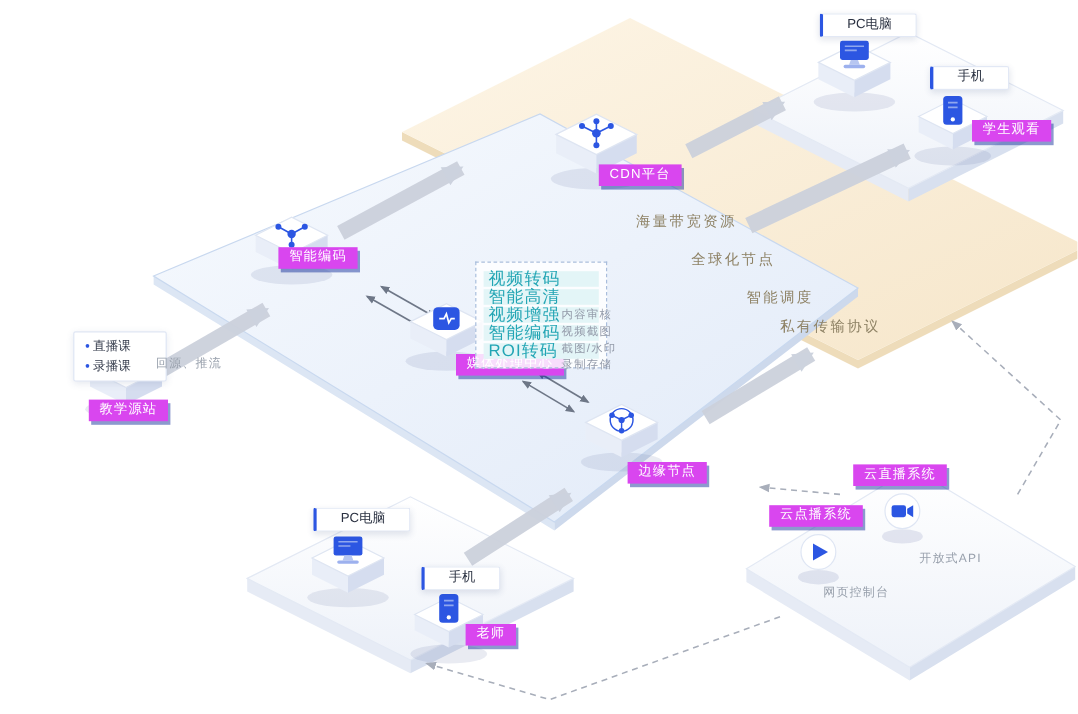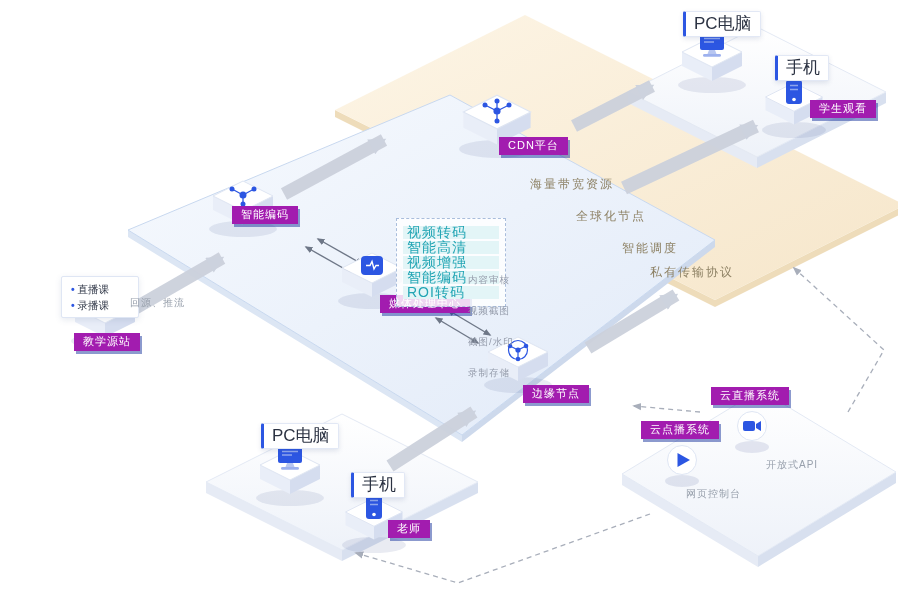--- a/index.html
+++ b/index.html
@@ -5,34 +5,34 @@
   html,body{margin:0;padding:0;background:#fff;}
   .stage{position:relative;width:898px;height:595px;overflow:hidden;background:#fff;
          font-family:"Liberation Sans",sans-serif;}
   svg.scene{position:absolute;left:0;top:0;}
   .lbl{position:absolute;white-space:nowrap;transform-origin:0 0;}
   
   .desc{transform:matrix(0.894,0.447,0,1);}
   .asc{transform:matrix(0.894,-0.447,0,1);}
   .steep{transform:matrix(0.66,0.75,0,1);}
   
-  .tag{background:#a21caf;color:#fff;font-size:11px;line-height:1;
+  .tag{background:#d946ef;color:#fff;font-size:11px;line-height:1;
        padding:3px 9px 4px;letter-spacing:1px;box-shadow:2px 3px 0 rgba(25,54,158,.5);}
   
-  .wtag{background:#fff;color:#2b3242;font-size:17px;line-height:1;padding:3px 8px 4px;
+  .wtag{background:#fff;color:#2b3242;font-size:11px;line-height:1;padding:3px 20px 4px;
         border:1px solid #e2e8f5;border-left:3px solid #2c56e2;border-radius:2px;
         box-shadow:0 2px 5px rgba(60,80,130,.14);}
   
   .cap{color:#8e8265;font-size:12px;font-weight:normal;letter-spacing:2px;}
   .small-gray{color:#98a0ac;font-size:10px;letter-spacing:1px;}
   
   .panel{width:96px;border:1px dashed #a9bddc;background:rgba(255,255,255,.82);padding:5px 6px;}
   .panel .row{display:block;background:#e3f5f7;color:#22a5b4;font-size:14px;line-height:11px;
               padding:1px 4px;margin:2px 0;letter-spacing:1px;}
-  .glist .row{display:block;color:#939aa9;font-size:9.5px;line-height:14px;letter-spacing:1px;margin-top:17px;}
+  .glist .row{display:block;color:#939aa9;font-size:9.5px;line-height:14px;letter-spacing:1px;}
   
   .card{background:#fff;border:1px solid #dfe6f4;border-radius:2px;padding:4px 9px;
         box-shadow:0 2px 6px rgba(70,90,140,.13);}
   .card .row{font-size:10.5px;color:#333a4a;line-height:16px;}
   .card .row::before{content:"• ";color:#2c56e2;font-weight:bold;}
 </style>
 </head>
 <body>
 
 <div class="stage">

